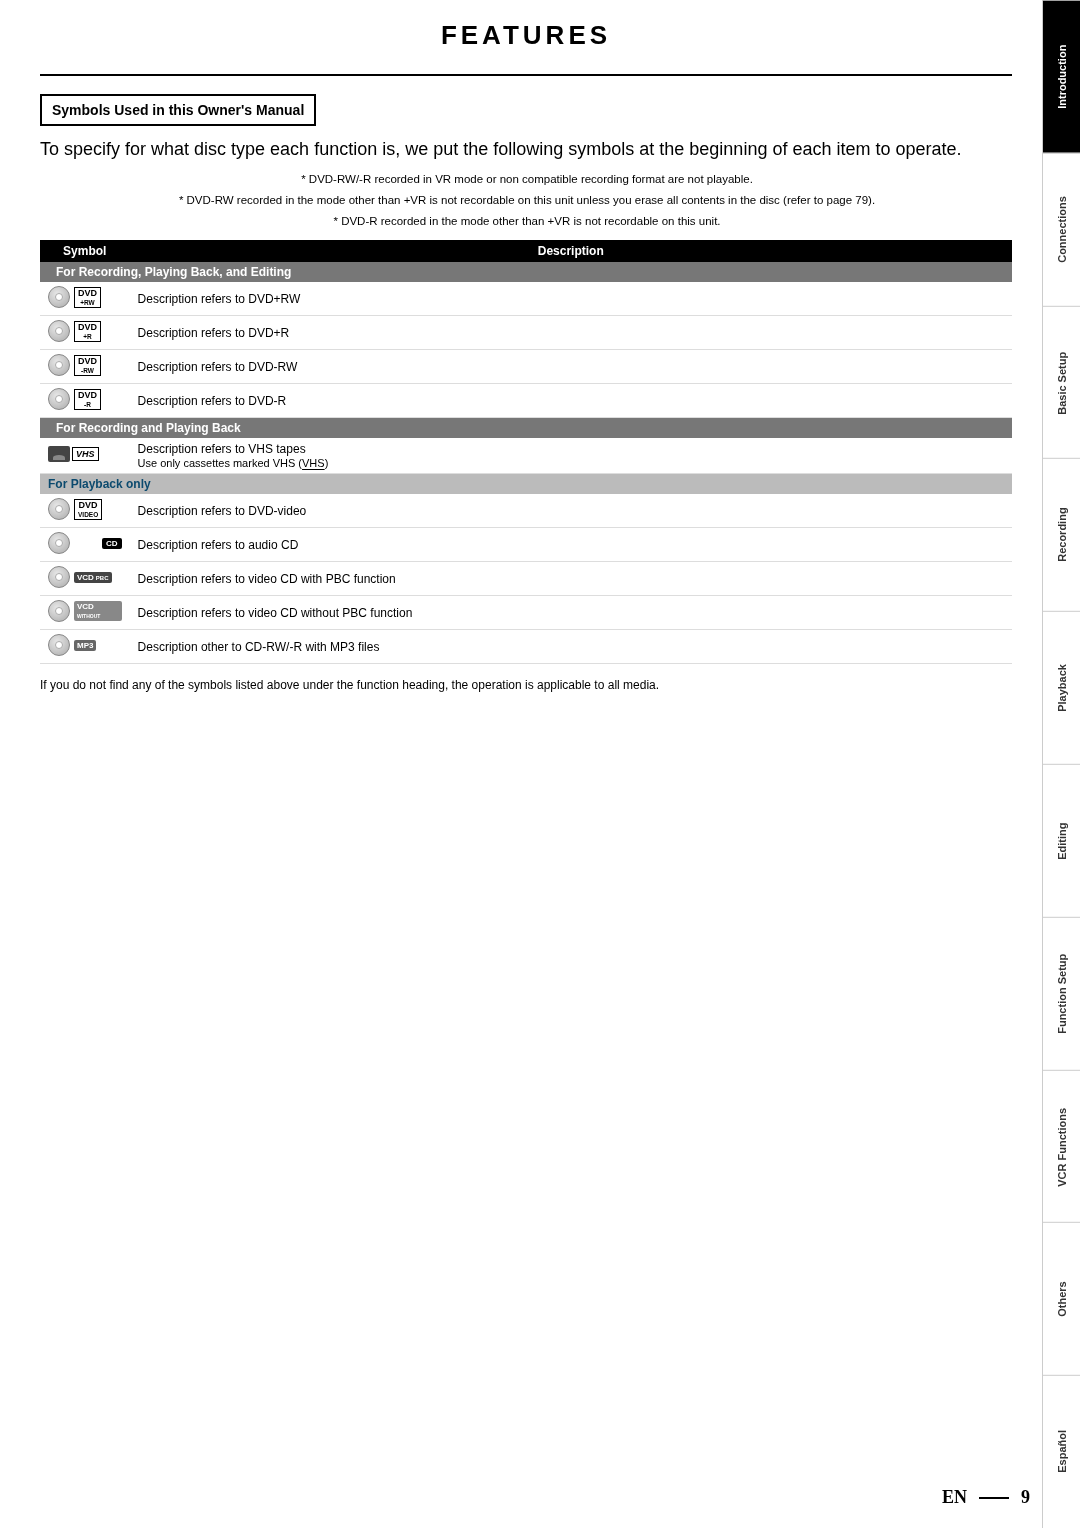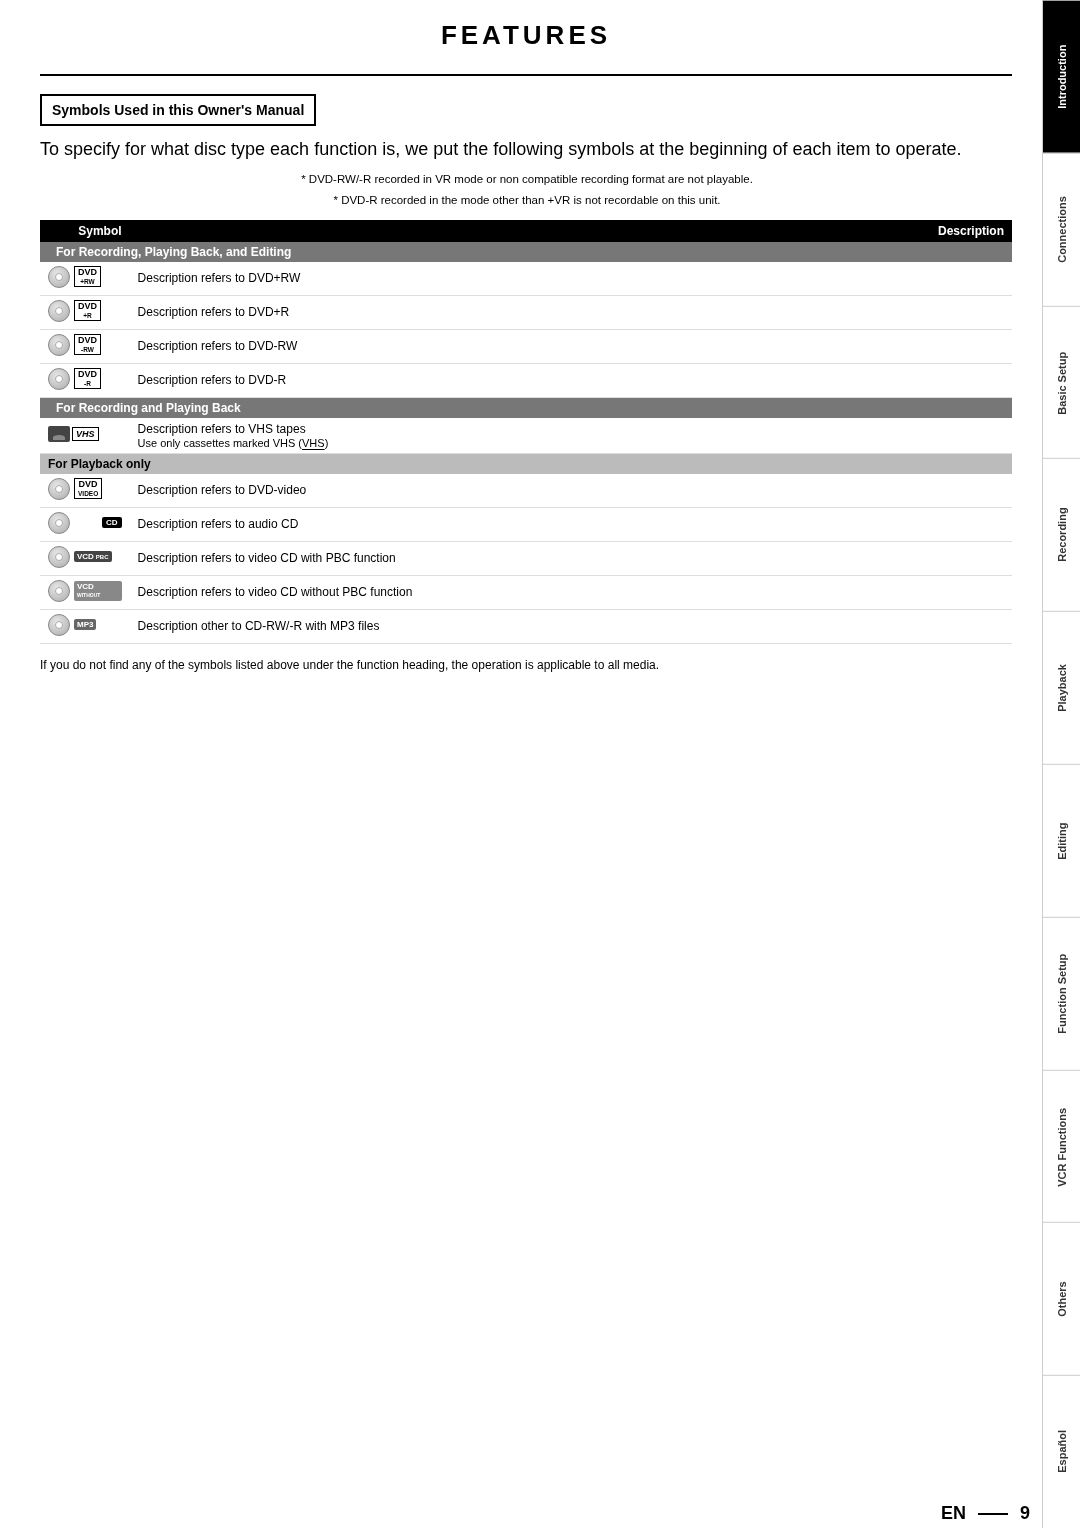--- a/index.html
+++ b/index.html
@@ -98,40 +98,40 @@
     
     .symbols-table {
       width: 100%;
       border-collapse: collapse;
       margin-bottom: 12px;
       font-size: 12px;
     }
     .symbols-table th {
       background: #000;
       color: #fff;
-      text-align: right;
+      text-align: center;
       padding: 4px 8px;
       font-size: 12px;
     }
     .symbols-table th.col-symbol {
       width: 80px;
     }
     .symbols-table th.col-desc {
     }
 
     .subheader-row td {
       background: #777;
       color: #fff;
       font-weight: bold;
       padding: 3px 16px;
       font-size: 12px;
     }
     .subheader-row2 td {
       background: #bbb;
-      color: #000000;
+      color: #0c4a6e;
       font-weight: bold;
       padding: 3px 8px;
       font-size: 12px;
     }
 
     .data-row td {
       padding: 4px 8px;
       border-bottom: 1px solid #ddd;
       vertical-align: middle;
     }
@@ -258,27 +258,28 @@
 
     .footer-text {
       font-size: 12px;
       line-height: 1.5;
       margin-top: 10px;
     }
 
     
     .bottom-bar {
       position: absolute;
-      bottom: 4px;
+      bottom: 20px;
       right: 50px;
       font-size: 16px;
       font-weight: bold;
       display: flex;
       align-items: center;
       gap: 12px;
+      font-family: Liberation Serif, serif;
     }
     .bottom-bar .en-text {
       font-size: 18px;
       font-weight: bold;
     }
     .bottom-bar .page-num {
       font-size: 18px;
       font-weight: bold;
     }
     .bottom-bar .divider-line {
@@ -318,20 +319,21 @@
 <div class="main-content">
 
   <h1 class="page-title">FEATURES</h1>
 
   <div class="section-box">Symbols Used in this Owner's Manual</div>
 
   <p class="intro-text">To specify for what disc type each function is, we put the following symbols at the beginning of each item to operate.</p>
 
   <div class="bullet-points">
     <p>* DVD-RW/-R recorded in VR mode or non compatible recording format are not playable.</p>
+    <p>* DVD-RW recorded in the mode other than +VR is not recordable on this unit unless you erase all contents in the disc (refer to page 79).</p>
     <p>* DVD-R recorded in the mode other than +VR is not recordable on this unit.</p>
   </div>
 
   <table class="symbols-table">
     <thead>
       <tr>
         <th class="col-symbol">Symbol</th>
         <th class="col-desc">Description</th>
       </tr>
     </thead>

